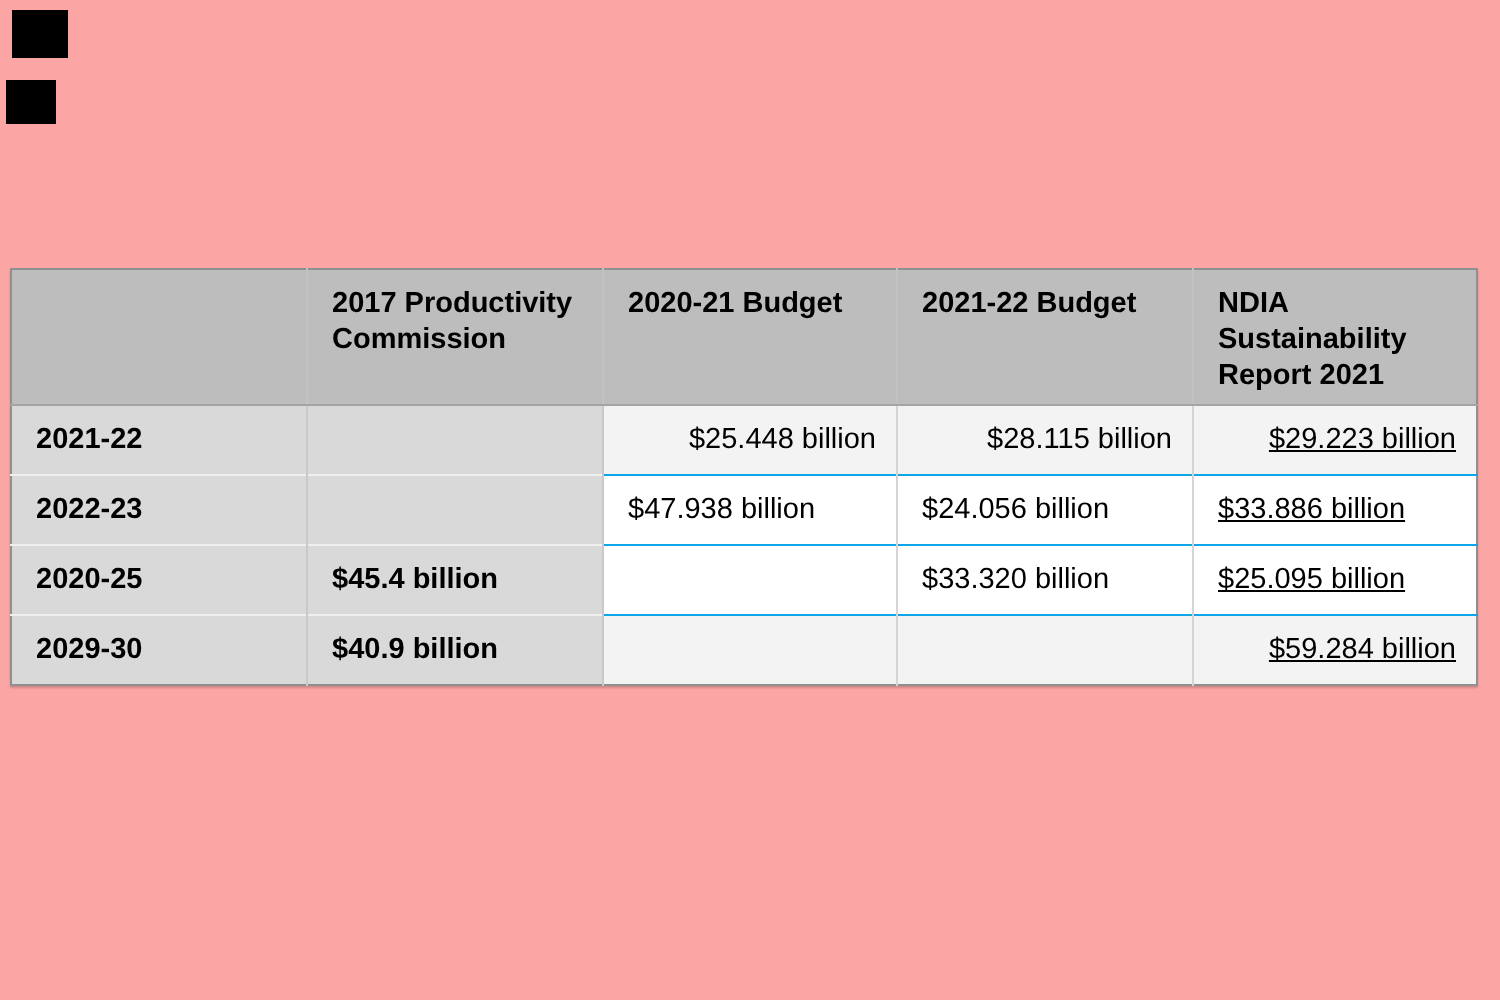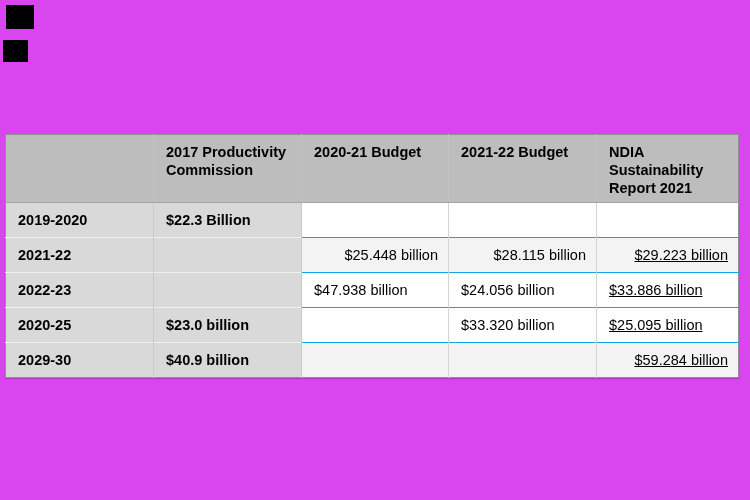--- a/index.html
+++ b/index.html
@@ -2,21 +2,21 @@
 <html><head>
 <meta charset="utf-8">
 <style>
   html, body {
     margin: 0; padding: 0;
     width: 750px; height: 500px;
     background: #ffffff;
     overflow: hidden;
     font-family: "Liberation Sans", sans-serif;
   }
-  .canvas { position: relative; width: 750px; height: 500px; background: #d946ef; }
+  .canvas { position: relative; width: 750px; height: 500px; background: #fca5a5; }
 
   
   .black-block { position: absolute; background: #000000; }
   .black-block.b1 { left: 6px;  top: 5px;  width: 28px; height: 24px; }
   .black-block.b2 { left: 3px;  top: 40px; width: 25px; height: 22px; }
 
   
   table.projections {
     position: absolute;
     left: 5px; top: 134px;
@@ -90,44 +90,37 @@
     <thead>
       <tr>
         <th></th>
         <th>2017 Productivity Commission</th>
         <th>2020-21 Budget</th>
         <th>2021-22 Budget</th>
         <th>NDIA Sustainability Report 2021</th>
       </tr>
     </thead>
     <tbody>
-      <tr>
-        <td class="lbl">2019-2020</td>
-        <td class="lbl">$22.3 Billion</td>
-        <td class="val"></td>
-        <td class="val"></td>
-        <td class="val"></td>
-      </tr>
       <tr class="alt">
         <td class="lbl">2021-22</td>
         <td class="lbl"></td>
         <td class="val">$25.448 billion</td>
         <td class="val">$28.115 billion</td>
         <td class="val">$29.223 billion</td>
       </tr>
       <tr>
         <td class="lbl">2022-23</td>
         <td class="lbl"></td>
         <td class="val">$47.938 billion</td>
         <td class="val">$24.056 billion</td>
         <td class="val">$33.886 billion</td>
       </tr>
       <tr>
         <td class="lbl">2020-25</td>
-        <td class="lbl">$23.0 billion</td>
+        <td class="lbl">$45.4 billion</td>
         <td class="val"></td>
         <td class="val">$33.320 billion</td>
         <td class="val">$25.095 billion</td>
       </tr>
       <tr class="alt">
         <td class="lbl">2029-30</td>
         <td class="lbl">$40.9 billion</td>
         <td class="val"></td>
         <td class="val"></td>
         <td class="val">$59.284 billion</td>

